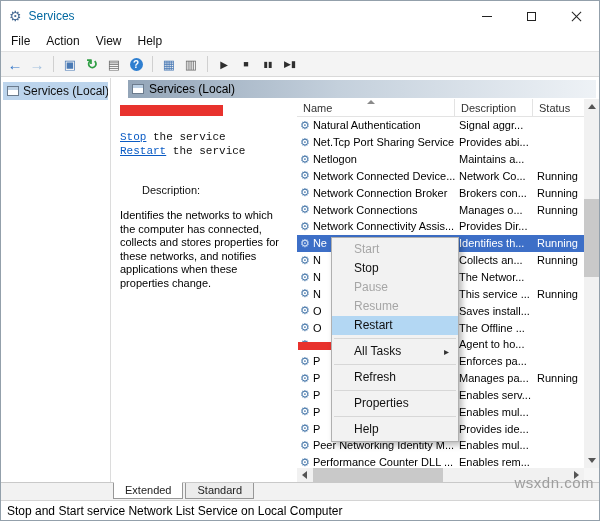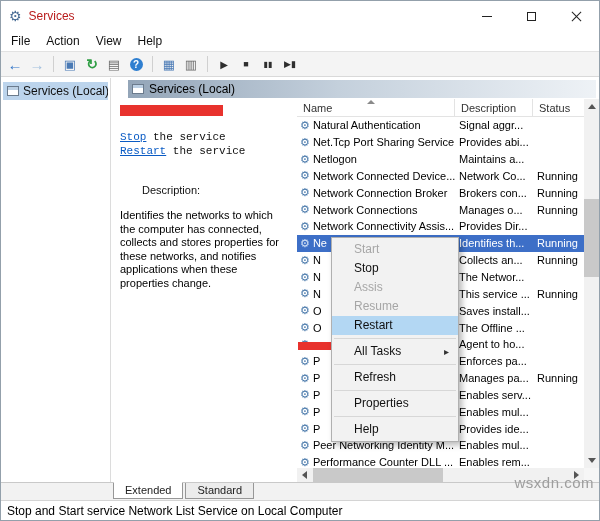--- a/index.html
+++ b/index.html
@@ -8,21 +8,21 @@
 
   #window{
     position:relative; width:600px; height:521px; background:#fff;
     border:1px solid #93a0ab; overflow:hidden;
     font-family:"Liberation Sans", sans-serif; color:#111;
   }
 
   
   .titlebar{ height:30px; display:flex; align-items:center; padding-left:8px; gap:7px; background:#fff; }
   .title-icon{ font-size:14px; color:#4a6e96; line-height:1; }
-  .title-text{ font-size:12px; color:#b91c1c; }
+  .title-text{ font-size:12px; color:#0369a1; }
   .wc{ margin-left:auto; display:flex; height:30px; }
   .wcb{ width:45px; height:30px; display:flex; align-items:center; justify-content:center; position:relative; }
   .ic-min{ width:10px; height:1px; background:#222; display:block; }
   .ic-max{ width:9px; height:9px; border:1px solid #222; display:block; }
   .ic-x1,.ic-x2{ position:absolute; width:13px; height:1px; background:#222; left:16px; top:15px; }
   .ic-x1{ transform:rotate(45deg); } .ic-x2{ transform:rotate(-45deg); }
 
   
   .menubar{ height:20px; display:flex; align-items:center; background:#fff; padding-left:2px; }
   .menu-item{ font-size:12px; padding:2px 8px; color:#111; }
@@ -431,21 +431,21 @@
       <div class="tab">Standard</div>
     </div>
 
   <div class="statusbar">
     <span>Stop and Start service Network List Service on Local Computer</span>
   </div>
 
   <div class="ctx" id="ctx">
       <div class="ctx-item disabled"><span>Start</span></div>
       <div class="ctx-item"><span>Stop</span></div>
-      <div class="ctx-item disabled"><span>Assis</span></div>
+      <div class="ctx-item disabled"><span>Pause</span></div>
       <div class="ctx-item disabled"><span>Resume</span></div>
       <div class="ctx-item hl"><span>Restart</span></div>
       <div class="ctx-sep"></div>
       <div class="ctx-item"><span>All Tasks</span><span class="ctx-arrow">▸</span></div>
       <div class="ctx-sep"></div>
       <div class="ctx-item"><span>Refresh</span></div>
       <div class="ctx-sep"></div>
       <div class="ctx-item"><span>Properties</span></div>
       <div class="ctx-sep"></div>
       <div class="ctx-item"><span>Help</span></div>

